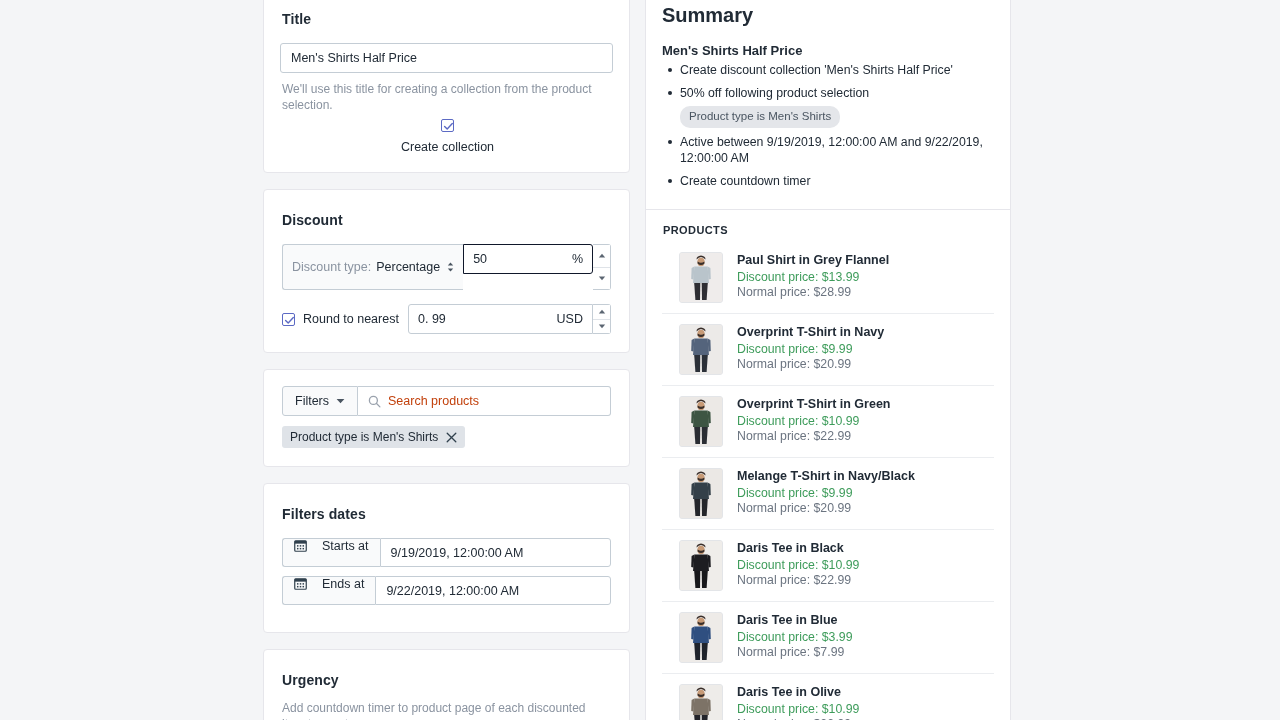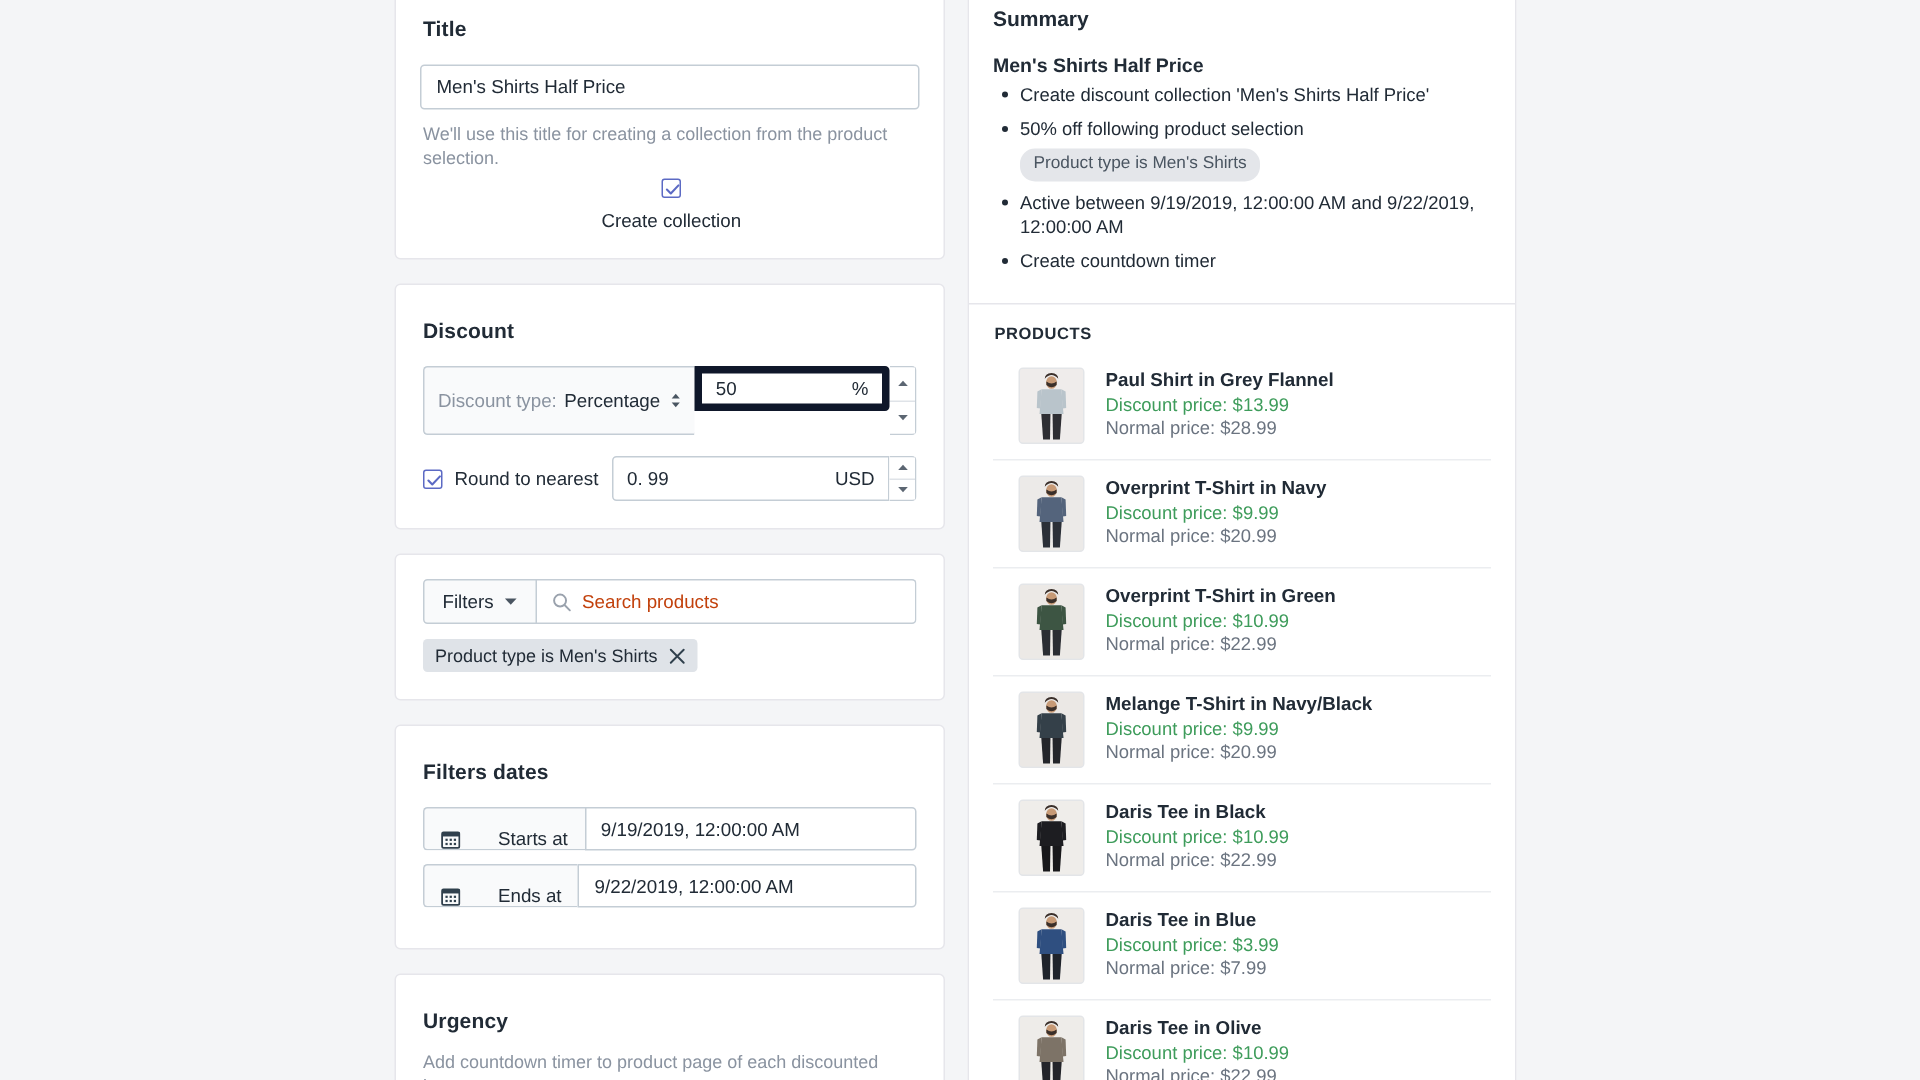--- a/index.html
+++ b/index.html
@@ -84,21 +84,21 @@
     font-size: 12.5px;
     gap: 5px;
     white-space: nowrap;
   }
   .sel-lbl { color: #8a93a0; }
   .sel-val { color: #212b36; }
   .sel-caret { display:flex; flex-direction:column; gap:1px; margin-left:2px; }
   .num-field {
     flex: 1;
     height: 30px;
-    border: 5px solid #0f172a;
+    border: 1px solid #0f172a;
     border-radius: 0 3px 3px 0;
     background: #fff;
     display: flex; align-items: center;
     padding: 0 9px;
     font-size: 12.5px;
     color: #212b36;
     position: relative;
   }
   .num-suffix { margin-left: auto; color: #212b36; font-size: 12.5px; }
   .spinner {
@@ -164,21 +164,21 @@
   }
 
   
   .date-row { display: flex; margin: 0 2px 9px 2px; }
   .date-lbl {
     height: 29px;
     border: 1px solid #c4cdd5;
     border-right: none;
     border-radius: 3px 0 0 3px;
     background: #f9fafb;
-    display: flex; align-items: flex-end; gap: 25px;
+    display: flex; align-items: flex-start; gap: 15px;
     padding: 0 11px;
     font-size: 12.5px; color: #212b36;
     white-space: nowrap;
   }
   .date-val {
     flex: 1; height: 29px;
     border: 1px solid #c4cdd5;
     border-radius: 0 3px 3px 0;
     background: #fff;
     display: flex; align-items: center;
@@ -192,21 +192,21 @@
     left: 645px; top: 0;
     width: 366px;
     height: 720px;
     background: #ffffff;
     border-left: 1px solid #e6e6eb;
     border-right: 1px solid #e6e6eb;
     overflow: hidden;
   }
   .summary-block { padding: 0 16px 14px 16px; border-bottom: 1px solid #e6e6eb; }
   .summary-h {
-    font-size: 14px; font-weight: bold; color: #212b36;
+    font-size: 20px; font-weight: bold; color: #212b36;
     padding-top: 4px; margin: 0 0 16px 0;
   }
   .summary-sub {
     font-size: 13px; font-weight: bold; color: #212b36;
     margin: 0 0 4px 0;
   }
   ul.sum-list { list-style: none; margin: 0; padding: 0; }
   ul.sum-list > li {
     position: relative;
     padding-left: 18px;

